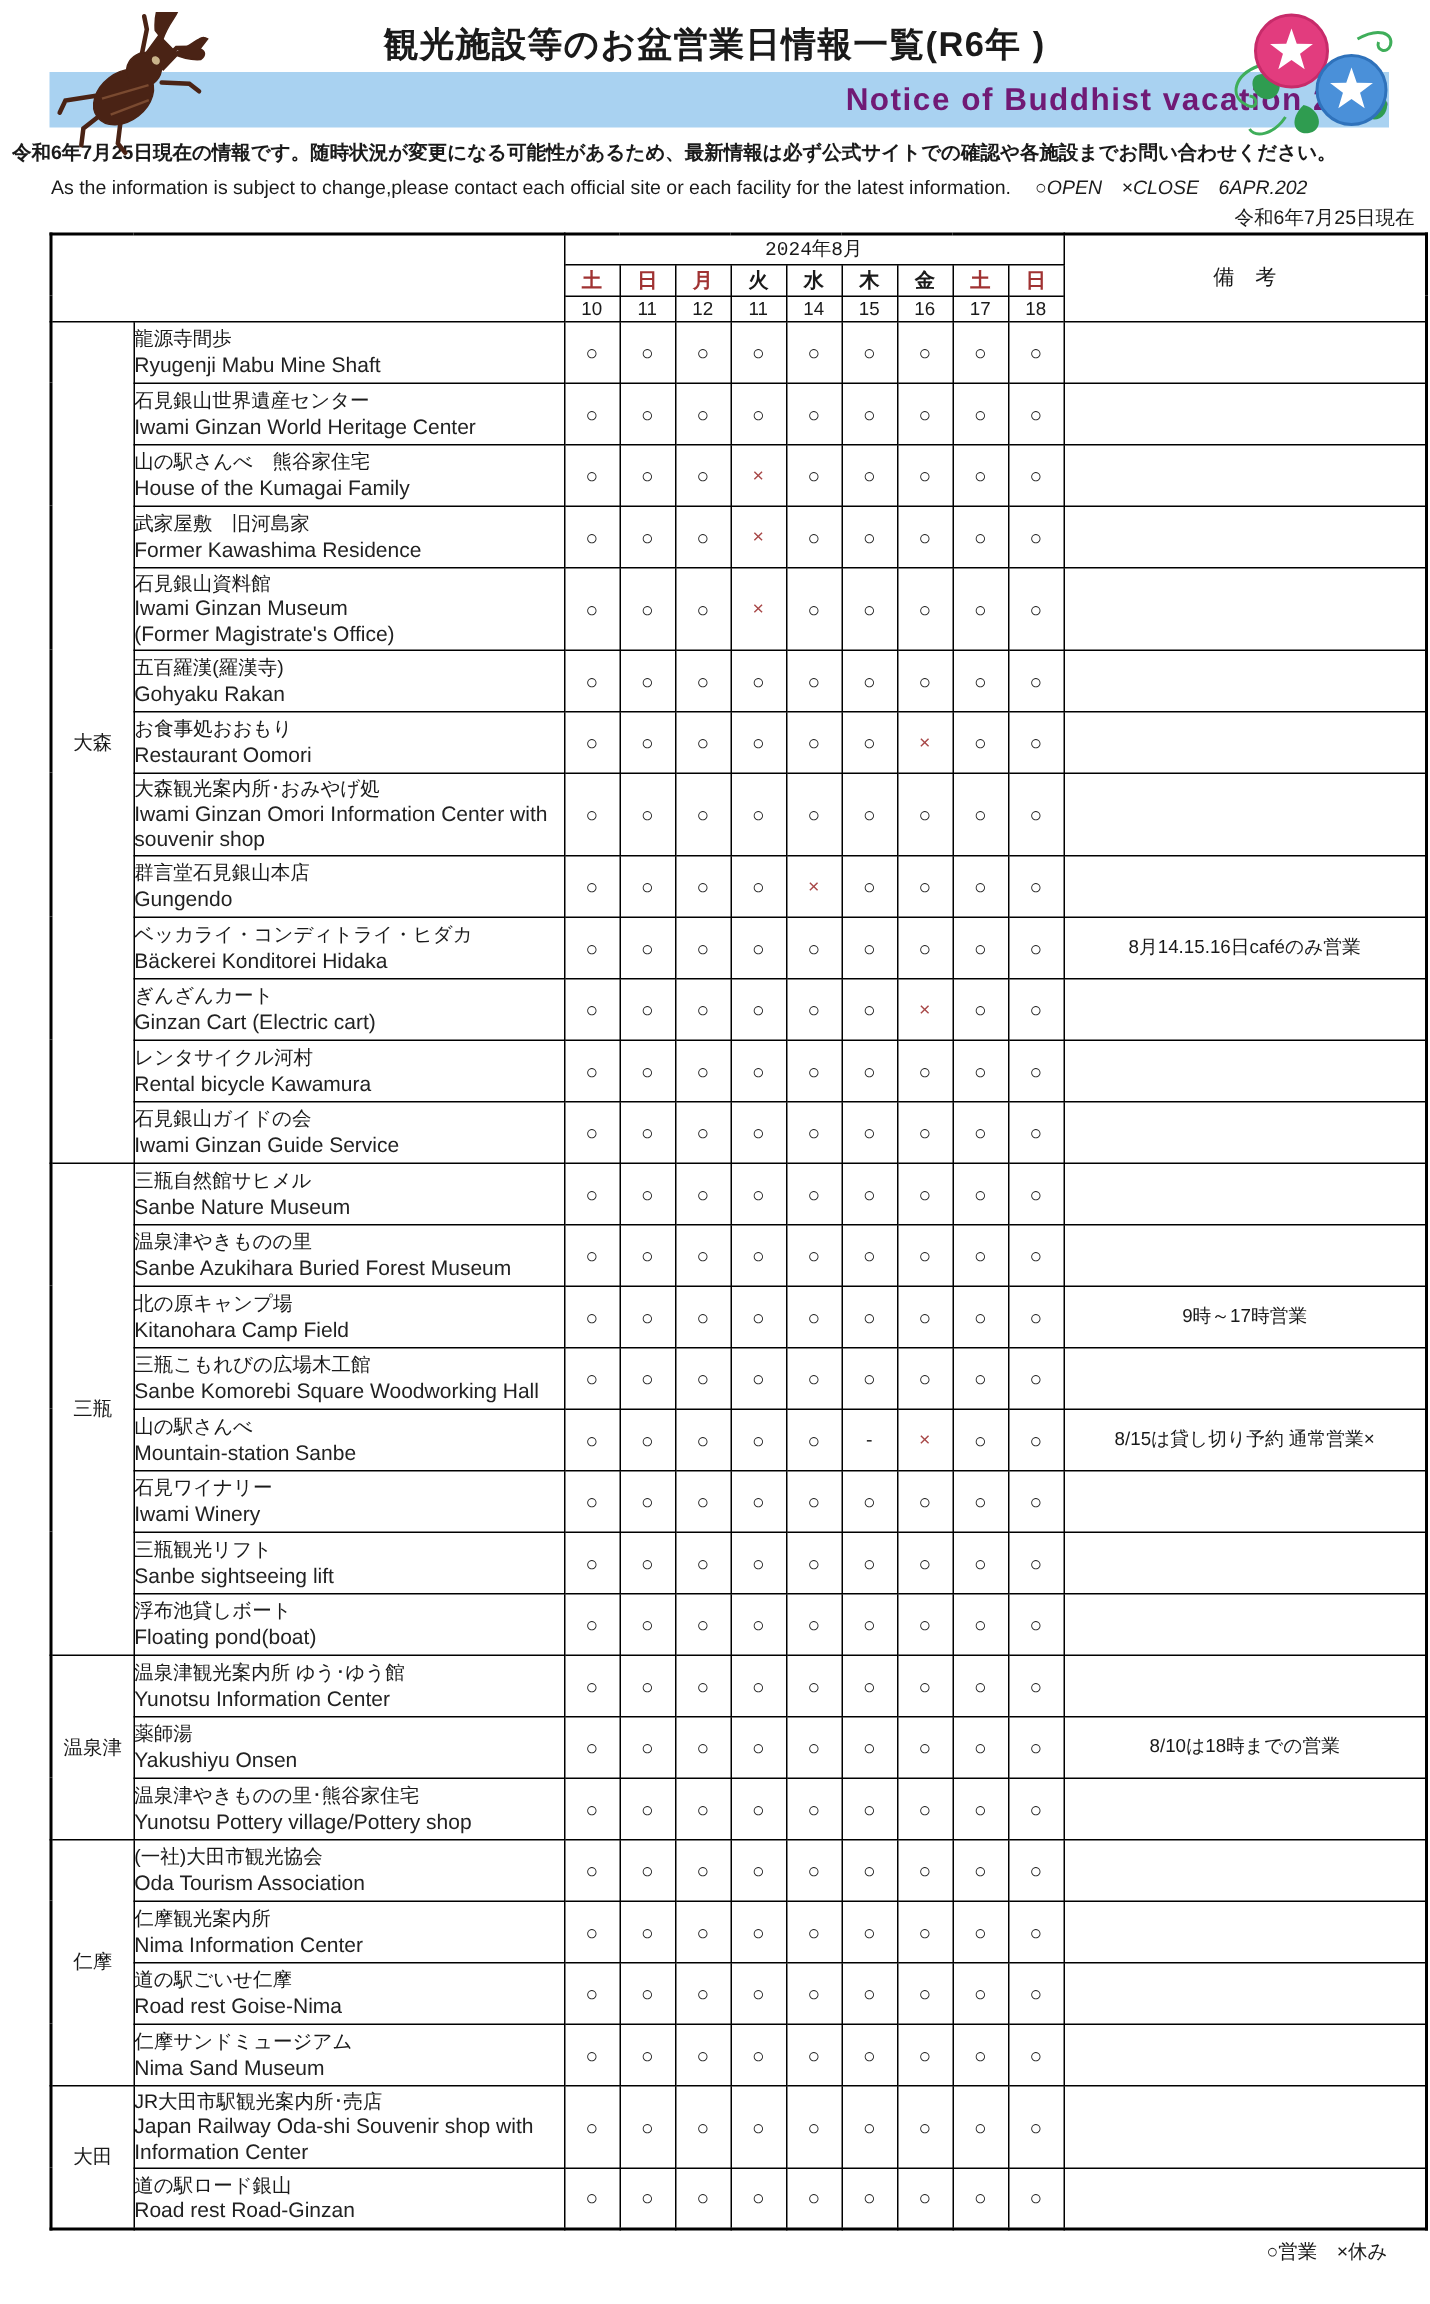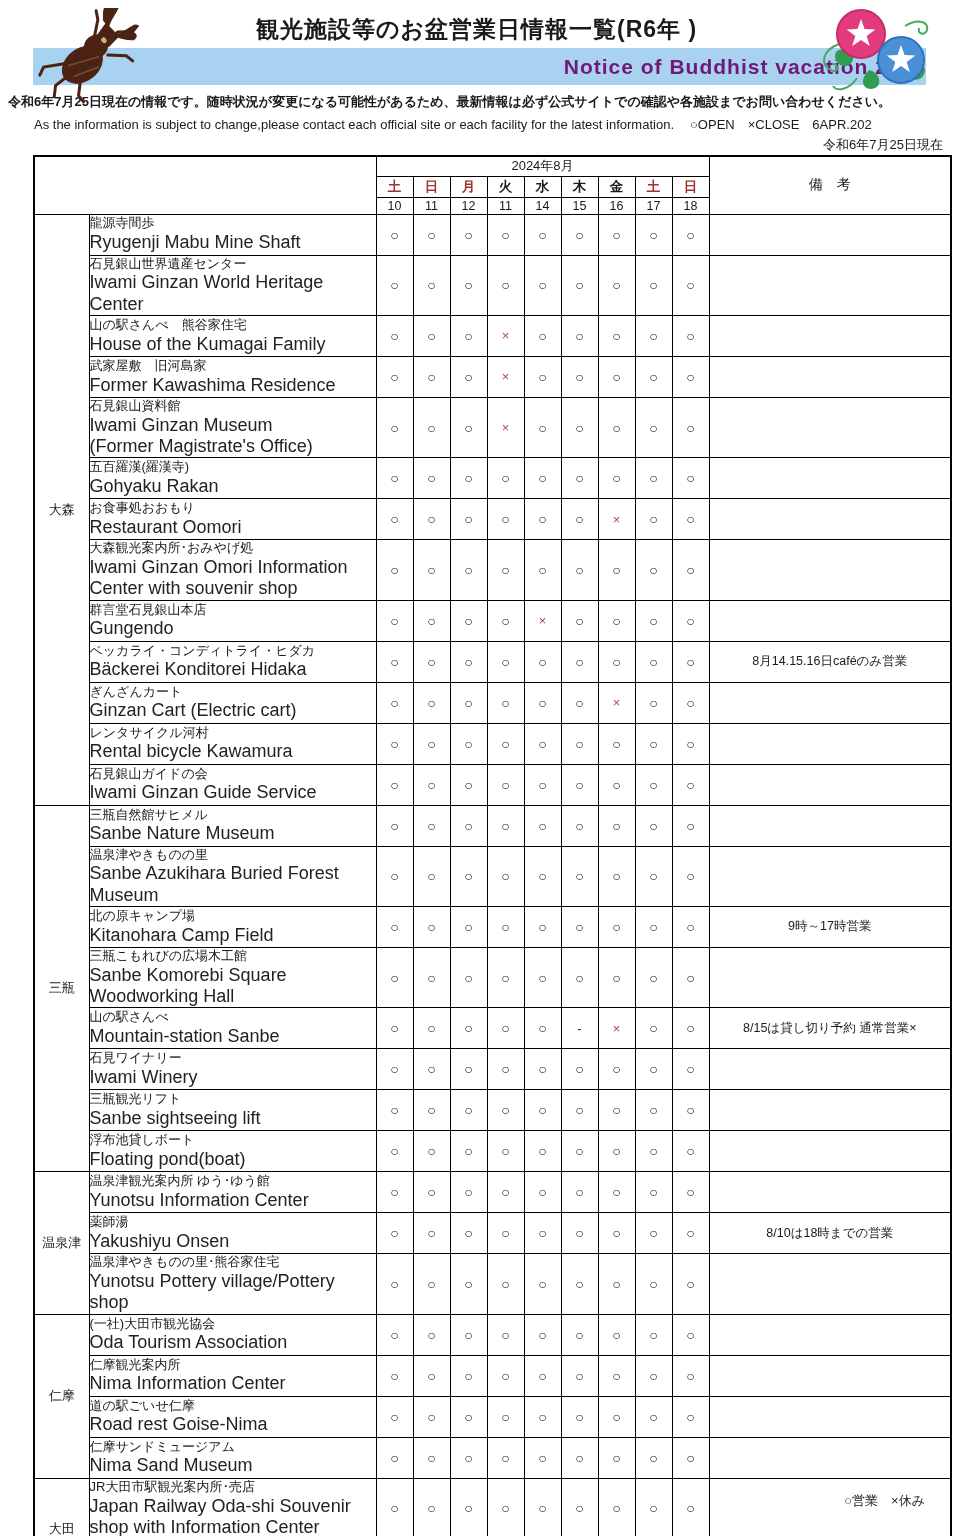--- a/index.html
+++ b/index.html
@@ -28,40 +28,40 @@
   .beetle{position:absolute;top:8px;left:26px;z-index:3;}
   .flowers{position:absolute;top:4px;right:4px;z-index:3;}
   .note-jp{
     position:absolute;top:93px;left:8px;width:940px;font-size:13px;
     font-weight:600;white-space:nowrap;overflow:hidden;
   }
   .note-en{
     position:absolute;top:116px;left:34px;width:916px;font-size:13px;
     white-space:nowrap;overflow:hidden;
   }
-  .note-en .legend-inline{margin-left:16px;}
+  .note-en .legend-inline{margin-left:16px;font-style:italic;}
   .as-of{position:absolute;top:136px;right:10px;font-size:13px;}
 
   table.sched{
     position:absolute;top:155px;left:33px;width:917px;
     border-collapse:collapse;table-layout:fixed;
     border:2px solid #000;
   }
   table.sched td{border:1px solid #000;padding:0;overflow:hidden;vertical-align:middle;}
-  tr.hr1{height:20px;} tr.hr2{height:21px;} tr.hr3{height:17px;}
+  tr.hr1{height:20px;font-family:Liberation Mono, monospace;} tr.hr2{height:21px;} tr.hr3{height:17px;}
   tr.h2{height:41px;} tr.h3{height:55px;}
   td.month{text-align:center;font-size:13px;}
   td.day{text-align:center;font-size:13.5px;font-weight:600;}
   td.day.red{color:var(--day-red);}
   td.date{text-align:center;font-size:12.5px;}
   td.remarks-h{text-align:center;font-size:14px;}
   td.area-cell{text-align:center;font-size:13px;}
   td.name-cell{padding:2px 5px;}
   .jp{font-size:13px;line-height:1.3;}
-  .en{font-size:18px;line-height:1.18;white-space:pre-line;color:#222;}
+  .en{font-size:14px;line-height:1.18;white-space:pre-line;color:#222;}
   td.mark{text-align:center;font-size:14px;color:#222;}
   td.mark.x{color:var(--cross-red);font-size:13px;}
   td.mark.dash{font-size:13px;}
   td.remark-cell{text-align:center;font-size:12.5px;padding:0 3px;}
   .footer-legend{position:absolute;top:1492px;right:28px;font-size:13px;}
 </style>
 </head>
 <body>
 
 <div class="banner">

